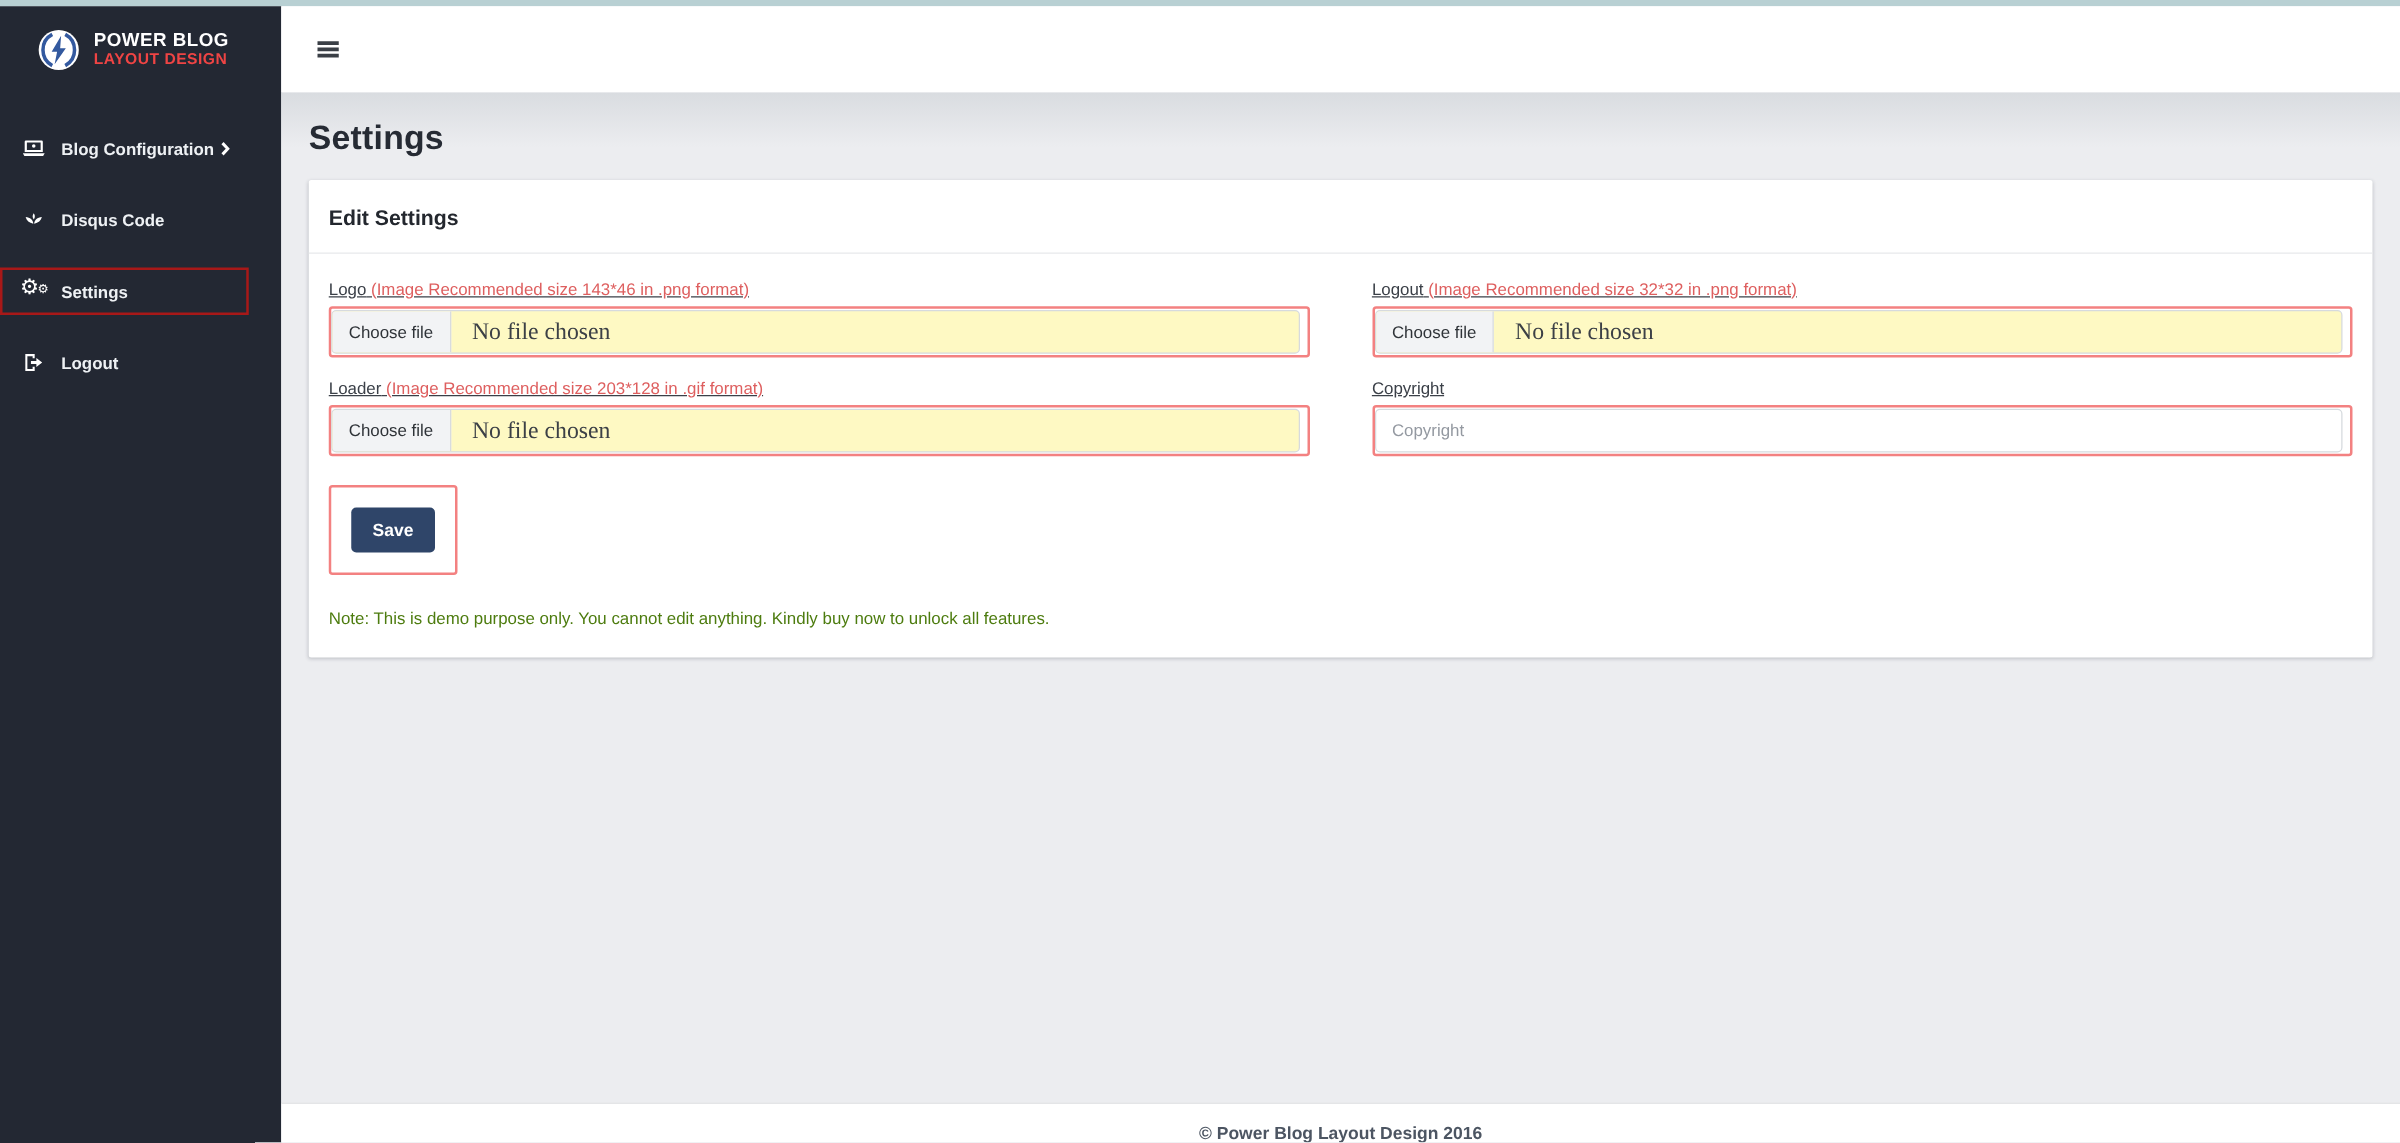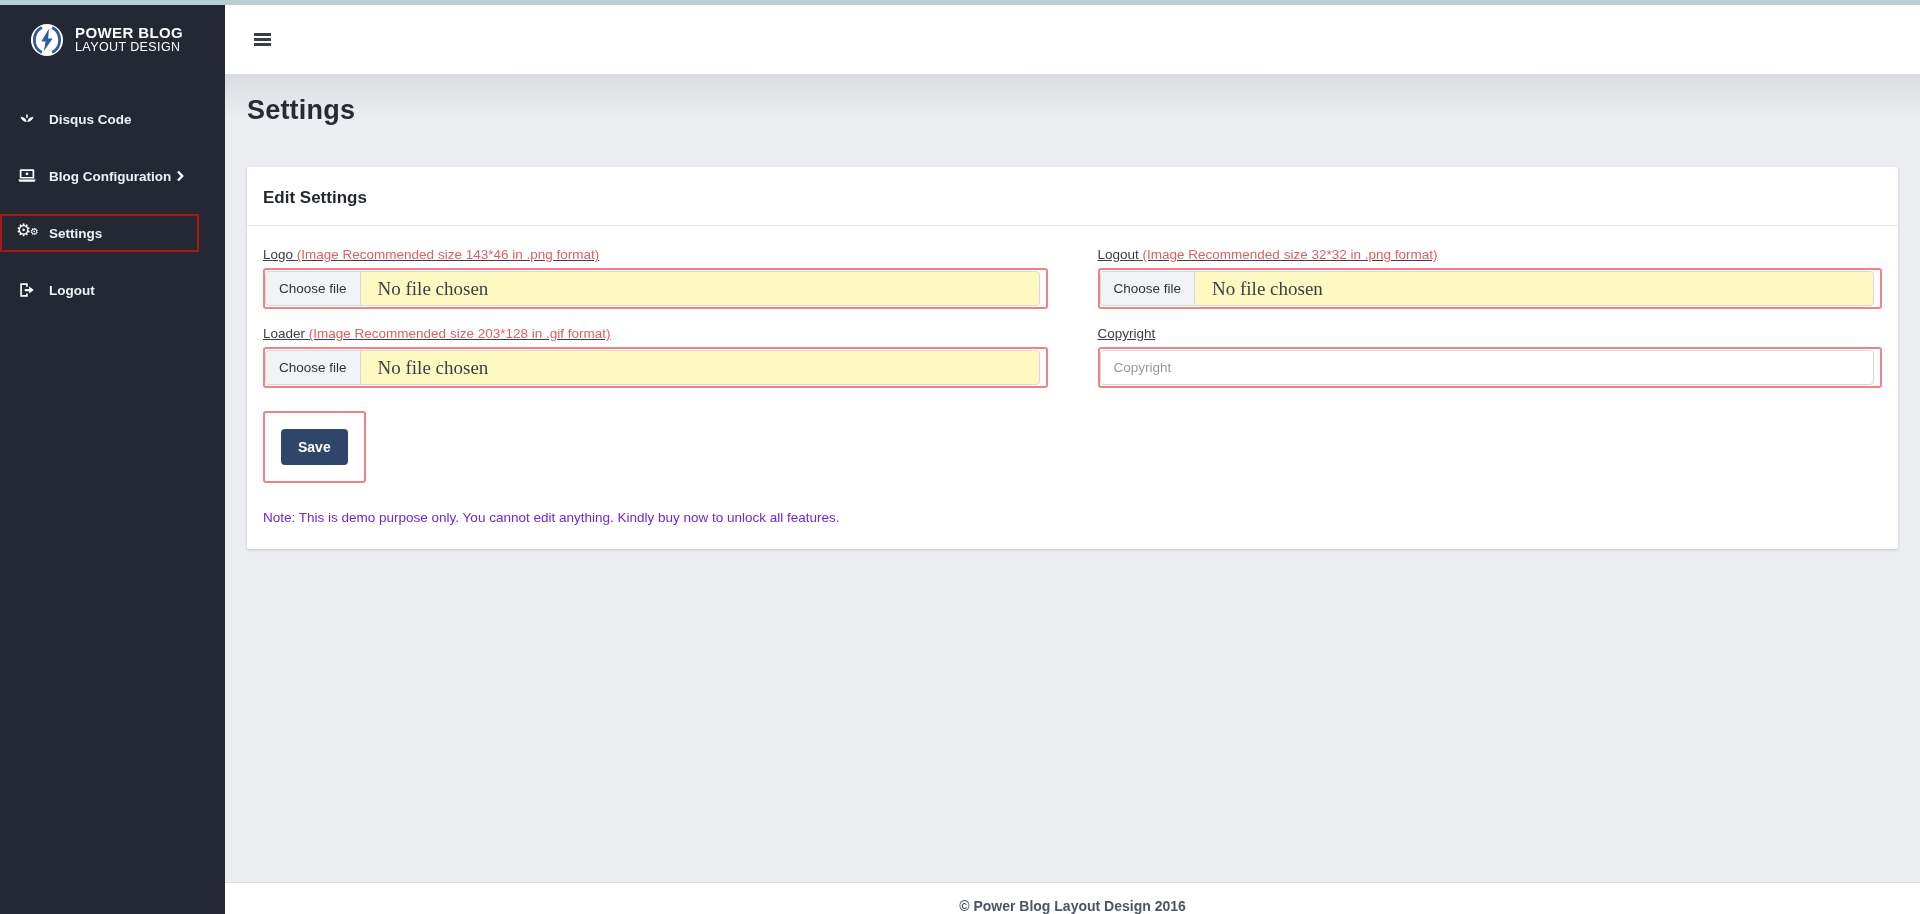--- a/index.html
+++ b/index.html
@@ -10,21 +10,21 @@
   }
   .top-strip { height: 5px; width: 100%; background: #b8d0d3; }
   .app { display: flex; height: 909px; }
 
   
   .sidebar { width: 225px; flex-shrink: 0; background: #232833; color: #eef1f4; }
   .logo-block { height: 69px; display: flex; align-items: center; padding-left: 30px; }
   .logo-mark { width: 34px; height: 34px; flex-shrink: 0; }
   .logo-text { margin-left: 11px; line-height: 1.05; letter-spacing: 0.4px; }
   .logo-line1 { font-size: 15px; font-weight: bold; color: #fff; }
-  .logo-line2 { font-size: 12.5px; font-weight: normal; color: #ffffff; }
+  .logo-line2 { font-size: 12.5px; font-weight: bold; color: #ef4444; }
 
   .side-nav { padding-top: 26px; }
   .side-item {
     display: flex; align-items: center;
     height: 38px; margin: 0 26px 19px 0;
     padding-left: 13px;
     border: 2px solid transparent;
     font-size: 13.5px; font-weight: bold; color: #eef1f4;
     text-decoration: none; cursor: pointer;
   }
@@ -43,21 +43,21 @@
   .burger div { width: 17px; height: 2.5px; background: #3a3f46; margin: 2.5px 0; }
 
   .content {
     flex: 1; overflow: hidden;
     padding: 0 22px;
     background: linear-gradient(to bottom, #d9dce0 0px, #ecedf0 44px);
   }
   .page-title { padding-top: 21px; font-size: 27px; font-weight: bold; color: #262b34; letter-spacing: 0.2px; }
 
   .card {
-    margin-top: 41px;
+    margin-top: 18px;
     background: #fff;
     border-radius: 2px;
     box-shadow: 0 1px 3px rgba(40,45,60,0.22);
   }
   .card-header {
     padding: 21px 16px 17px;
     font-size: 17px; font-weight: bold; color: #23272e;
     border-bottom: 1px solid #e8e9eb;
   }
   .card-body { padding: 21px 16px 24px; }
@@ -92,21 +92,21 @@
     outline: none;
   }
   .text-inner::placeholder { color: #9499a1; opacity: 1; }
 
   .save-wrap { display: inline-block; margin-top: 23px; padding: 16px; border: 2px solid #f38181; border-radius: 3px; }
   .save-btn {
     background: #2f4569; color: #fff; border: none; border-radius: 4px;
     padding: 10px 17px; font-size: 14px; font-weight: bold; cursor: pointer;
     font-family: "Liberation Sans", sans-serif;
   }
-  .demo-note { margin-top: 27px; font-size: 13.5px; color: #6d28d9; }
+  .demo-note { margin-top: 27px; font-size: 13.5px; color: #4d7c0f; }
 
   .footer {
     height: 32px; flex-shrink: 0;
     background: #fff; border-top: 1px solid #dbdde0;
     text-align: center; padding-top: 15px;
     font-size: 14px; color: #4c5562; overflow: hidden; font-weight: bold;
   }
 </style>
 </head>
 <body>
@@ -129,42 +129,42 @@
         <div class="logo-line1">POWER BLOG</div>
         <div class="logo-line2">LAYOUT DESIGN</div>
       </span>
     </div>
 
     <nav class="side-nav">
 
       <a class="side-item">
         <span class="side-icon">
           <svg width="20" height="20" viewBox="0 0 24 24" fill="#ffffff">
-            <path d="M12 5.6c-1.4 1.8-1.4 4.1 0 5.9 1.4-1.8 1.4-4.1 0-5.9z"></path>
-            <path d="M4.2 9.2c.9 3.5 3.5 5.8 7.4 6.4-.3-3.7-3-6.1-7.4-6.4z"></path>
-            <path d="M19.8 9.2c-4.4.3-7.1 2.7-7.4 6.4 3.9-.6 6.5-2.9 7.4-6.4z"></path>
-          </svg>
-        </span>
-        <span class="side-label">Disqus Code</span>
-      </a>
-
-      <a class="side-item">
-        <span class="side-icon">
-          <svg width="20" height="20" viewBox="0 0 24 24" fill="#ffffff">
             <path d="M4.5 4h15a1.2 1.2 0 0 1 1.2 1.2V15H3.3V5.2A1.2 1.2 0 0 1 4.5 4zm.9 1.9v7.2h13.2V5.9H5.4z"></path>
             <circle cx="12" cy="9.4" r="1.7"></circle>
             <path d="M1.5 16.3h21L21 19H3z"></path>
           </svg>
         </span>
         <span class="side-label">Blog Configuration</span>
         <span class="side-chevron">
           <svg width="10" height="12" viewBox="0 0 10 12">
               <path d="M3 1.5l4.2 4.5L3 10.5" stroke="#ffffff" stroke-width="2.4" fill="none"></path>
             </svg>
         </span>
+      </a>
+
+      <a class="side-item">
+        <span class="side-icon">
+          <svg width="20" height="20" viewBox="0 0 24 24" fill="#ffffff">
+            <path d="M12 5.6c-1.4 1.8-1.4 4.1 0 5.9 1.4-1.8 1.4-4.1 0-5.9z"></path>
+            <path d="M4.2 9.2c.9 3.5 3.5 5.8 7.4 6.4-.3-3.7-3-6.1-7.4-6.4z"></path>
+            <path d="M19.8 9.2c-4.4.3-7.1 2.7-7.4 6.4 3.9-.6 6.5-2.9 7.4-6.4z"></path>
+          </svg>
+        </span>
+        <span class="side-label">Disqus Code</span>
       </a>
 
       <a class="side-item active">
         <span class="side-icon">
           <span class="gears">
               <span class="gear-big">⚙</span>
               <span class="gear-small">⚙</span>
             </span>
         </span>
         <span class="side-label">Settings</span>

